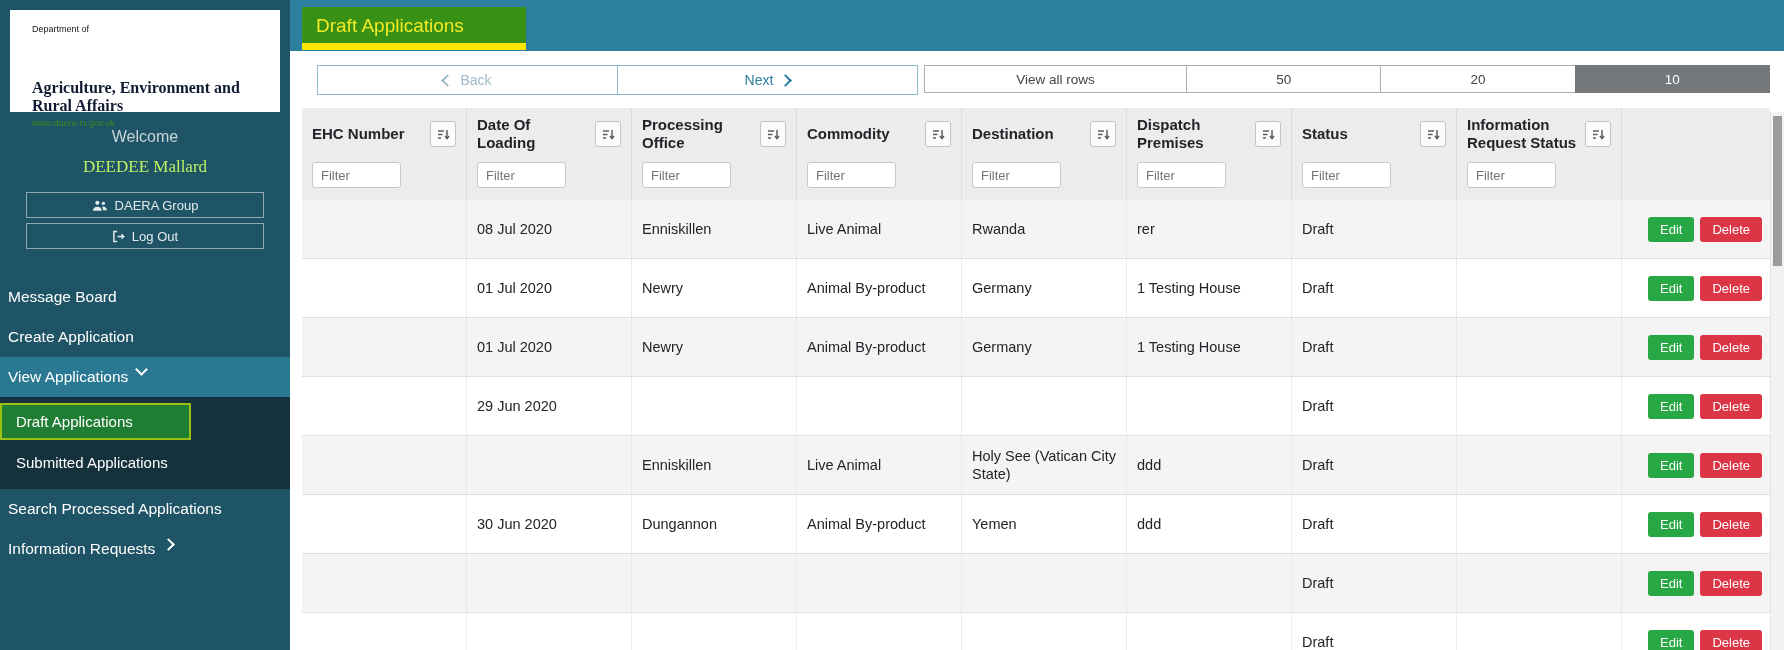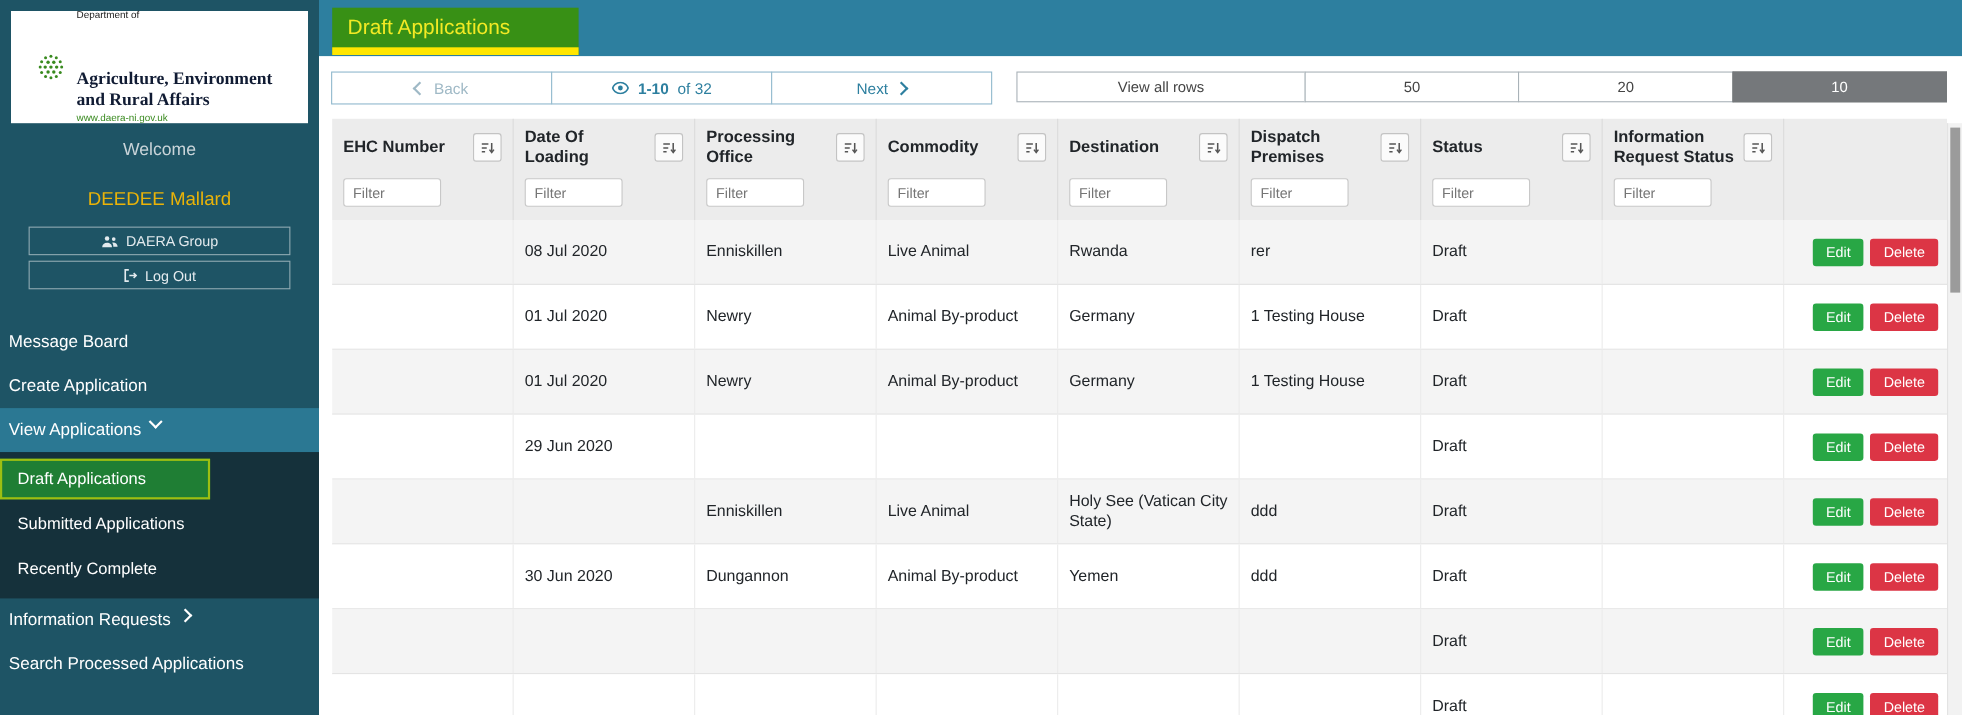--- a/index.html
+++ b/index.html
@@ -8,28 +8,28 @@
     background:#ffffff; font-family:"Liberation Sans", sans-serif;
   }
 
   
   .sidebar {
     position:absolute; left:0; top:0; width:290px; height:650px;
     background:#1e5465; color:#fff; z-index:2;
   }
   .logo-box {
     margin:10px 10px 0 10px; background:#fff; height:102px;
-    display:flex; align-items:center; gap:9px; padding:6px 22px; box-sizing:border-box;
+    display:flex; align-items:center; gap:9px; padding:6px 22px; box-sizing:border-box;flex-direction:column;
   }
   .logo-text { line-height:1.1; }
   .lt-small { font-size:9px; color:#222; margin-bottom:2px; }
   .lt-main  { font-family:"Liberation Serif", serif; font-weight:bold; font-size:16px; color:#101b33; line-height:1.15;margin-top:44px; }
   .lt-url   { font-size:9px; color:#398a1f; margin-top:3px; }
   .welcome  { text-align:center; color:#c9d4d9; font-size:16px; margin-top:16px; }
-  .username { text-align:center; color:#eab308; font-size:17px; margin-top:25px; }
+  .username { text-align:center; color:#bef264; font-size:17px; margin-top:11px;font-family:Liberation Serif, serif; }
   .side-buttons { display:flex; flex-direction:column; gap:5px; margin:15px 26px 0 26px; }
   .side-buttons button {
     background:transparent; border:1px solid rgba(255,255,255,.5); color:#e3eaee;
     font-size:13px; height:26px; display:flex; align-items:center; justify-content:center;
     gap:7px; cursor:pointer; font-family:inherit;
   }
   nav { margin-top:28px; }
   .menu-item {
     padding:11px 8px; font-size:15.5px; color:#fff; display:flex; align-items:flex-start;
     gap:9px; cursor:pointer;
@@ -50,21 +50,21 @@
   .chev.left  { transform:rotate(135deg); }
 
   
   main { margin-left:290px; height:650px; position:relative; background:#fff; overflow:hidden; }
   .topbar { height:51px; background:#2d7f9f; position:relative; }
   .title-chip {
     position:absolute; left:12px; top:7px; background:#389015; color:#f2ea24;
     font-size:19px; padding:8px 62px 6px 14px; border-bottom:7px solid #ffe600;
   }
 
-  .pager { display:flex; justify-content:space-between; padding:14px 14px 0 12px; }
+  .pager { display:flex; justify-content:space-between; padding:14px 14px 0 28px; }
   .pager-left  { display:flex; width:600px; }
   .pager-right { display:flex; width:845px; }
   .pbox {
     flex:1; height:30px; border:1px solid #8fb8cd; margin-left:-1px; background:#fff;
     display:flex; align-items:center; justify-content:center; gap:8px;
     font-size:14px; color:#2d7f9f; cursor:pointer; box-sizing:border-box;
   }
   .pbox.back { color:#9fb9c6; cursor:default; }
   .pbox b { font-weight:bold; }
   .sbox {
@@ -183,53 +183,42 @@
       <span>View Applications</span>
       <span class="chev down"></span>
     </div>
     <div class="submenu">
       <div class="submenu-item active">
         <span>Draft Applications</span>
       </div>
       <div class="submenu-item">
         <span>Submitted Applications</span>
       </div>
-      <div class="submenu-item">
-        <span>Recently Complete</span>
-      </div>
+    </div>
+    <div class="menu-item">
+      <span>Search Processed Applications</span>
     </div>
     <div class="menu-item">
       <span>Information Requests</span>
       <span class="chev right"></span>
-    </div>
-    <div class="menu-item">
-      <span>Search Processed Applications</span>
     </div>
   </nav>
 </aside>
 
 <main>
   <div class="topbar">
     <div class="title-chip">Draft Applications</div>
   </div>
 
   <div class="pager">
     <div class="pager-left">
       <div class="pbox back">
         <span class="chev left"></span>
         <span>Back</span>
       </div>
-      <div class="pbox range">
-        <svg width="16" height="12" viewBox="0 0 16 12">
-          <path d="M8 1 C4 1 1.5 4 1 6 C1.5 8 4 11 8 11 C12 11 14.5 8 15 6 C14.5 4 12 1 8 1 Z" fill="none" stroke="#2d7f9f" stroke-width="1.5"></path>
-          <circle cx="8" cy="6" r="2.2" fill="#2d7f9f"></circle>
-        </svg>
-        <b>1-10</b>
-        <span>of 32</span>
-      </div>
       <div class="pbox next">
         <span>Next</span>
         <span class="chev right"></span>
       </div>
     </div>
     <div class="pager-right">
       <div class="sbox wide">View all rows</div>
       <div class="sbox">50</div>
       <div class="sbox">20</div>
       <div class="sbox selected">10</div>

